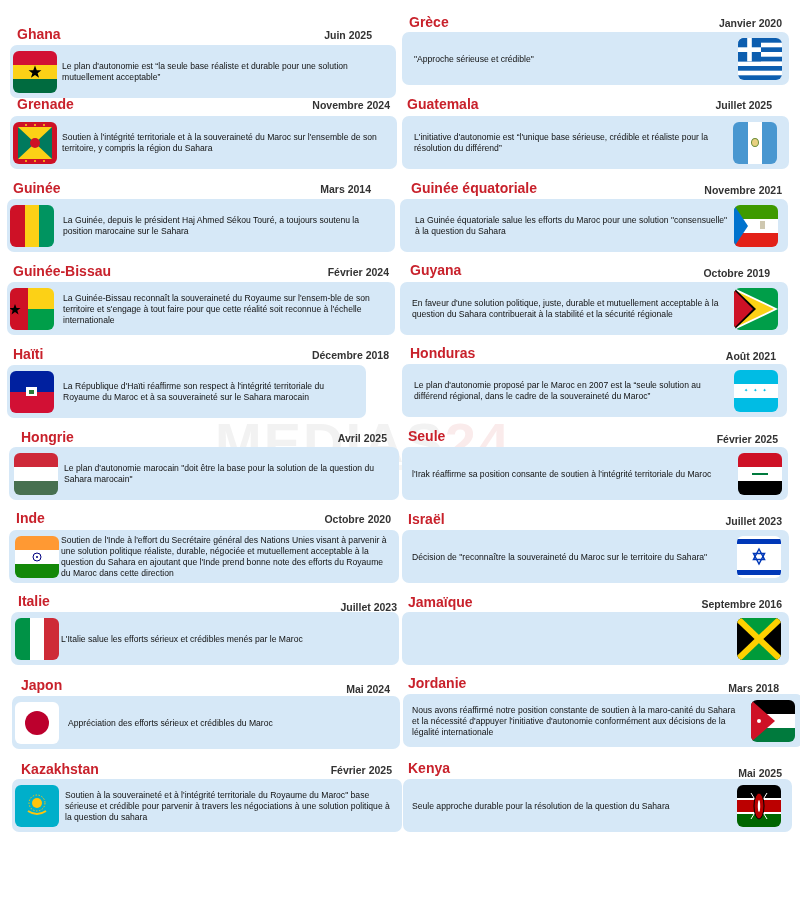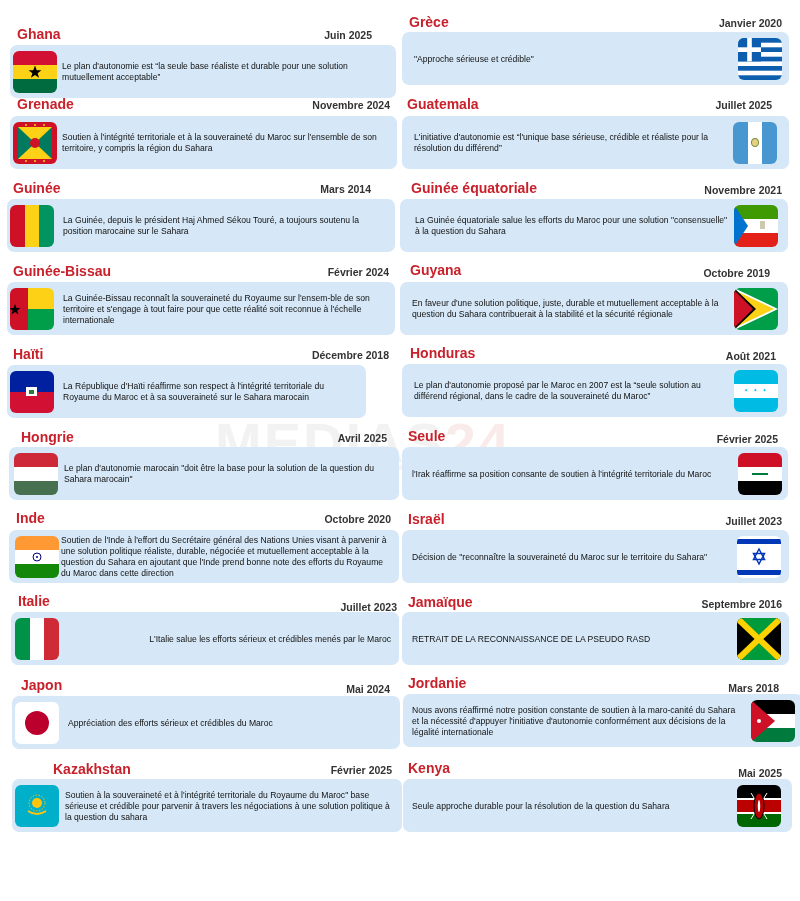--- a/index.html
+++ b/index.html
@@ -165,21 +165,21 @@
         <svg width="10" height="10" viewBox="0 0 10 10" style="position:absolute;left:17px;top:16px;">
             <circle cx="5" cy="5" r="4" fill="none" stroke="#000080" stroke-width="1"></circle>
             <circle cx="5" cy="5" r="1" fill="#000080"></circle>
           </svg>
       </div>
     </div>
     <div class="text" style="left:52px; right:4px;">Soutien de l'Inde à l'effort du Secrétaire général des Nations Unies visant à parvenir à une solution politique réaliste, durable, négociée et mutuellement acceptable à la question du Sahara en ajoutant que l'Inde prend bonne note des efforts du Royaume du Maroc dans cette direction</div>
   </div>
 </div>
 
-<div class="entry left" style="left:11px; top:593px; width:400px; height:75px;text-align:right;">
+<div class="entry left" style="left:11px; top:593px; width:400px; height:75px;">
   <div class="title" style="left:7px;">Italie</div>
   <div class="date" style="right:14px; top:8px;">Juillet 2023</div>
   <div class="card" style="top:19px; width:388px;">
     <div class="flag" style="left:4px;">
       <div class="stripes-v">
           <div style="background:#009246"></div>
           <div style="background:#ffffff"></div>
           <div style="background:#ce2b37"></div>
         </div>
     </div>
@@ -192,21 +192,21 @@
   <div class="date" style="right:12px; top:6px;">Mai 2024</div>
   <div class="card" style="top:19px; width:388px;">
     <div class="flag" style="left:3px; background:#fff;">
       <div style="width:24px; height:24px; border-radius:50%; background:#bc002d; margin:9px 10px;"></div>
     </div>
     <div class="text" style="left:56px;">Appréciation des efforts sérieux et crédibles du Maroc</div>
   </div>
 </div>
 
 <div class="entry left" style="left:12px; top:761px; width:390px; height:75px;">
-  <div class="title" style="left:9px;margin-left:32px;">Kazakhstan</div>
+  <div class="title" style="left:9px;">Kazakhstan</div>
   <div class="date" style="right:10px;">Février 2025</div>
   <div class="card" style="top:18px; width:390px;">
     <div class="flag" style="left:3px; background:#00afca;">
       <svg width="44" height="42" viewBox="0 0 44 42">
         <circle cx="22" cy="18" r="5" fill="#fec50c"></circle>
         <circle cx="22" cy="18" r="8" fill="none" stroke="#fec50c" stroke-width="1" stroke-dasharray="1.5 1.5"></circle>
         <path d="M13 26 Q22 32 31 26" fill="none" stroke="#fec50c" stroke-width="2"></path>
       </svg>
     </div>
     <div class="text" style="left:53px; right:6px;">Soutien à la souveraineté et à l'intégrité territoriale du Royaume du Maroc" base sérieuse et crédible pour parvenir à travers les négociations à une solution politique à la question du sahara</div>
@@ -339,21 +339,20 @@
   <div class="card" style="top:18px; width:387px;">
     <div class="flag" style="right:8px;">
       <svg width="44" height="42" viewBox="0 0 44 42">
         <rect width="44" height="42" fill="#000"></rect>
         <polygon points="0,0 44,0 22,21" fill="#009b3a"></polygon>
         <polygon points="0,42 44,42 22,21" fill="#009b3a"></polygon>
         <line x1="0" y1="0" x2="44" y2="42" stroke="#fed100" stroke-width="6"></line>
         <line x1="44" y1="0" x2="0" y2="42" stroke="#fed100" stroke-width="6"></line>
       </svg>
     </div>
-    <div class="text" style="left:10px;">RETRAIT DE LA RECONNAISSANCE DE LA PSEUDO RASD</div>
   </div>
 </div>
 
 <div class="entry right" style="left:403px; top:675px; width:388px; height:75px;">
   <div class="title" style="left:5px;">Jordanie</div>
   <div class="date" style="right:12px; top:7px;">Mars 2018</div>
   <div class="card" style="top:19px; width:400px;">
     <div class="flag" style="right:8px;">
       <svg width="44" height="42" viewBox="0 0 44 42">
         <rect width="44" height="14" fill="#000"></rect>

